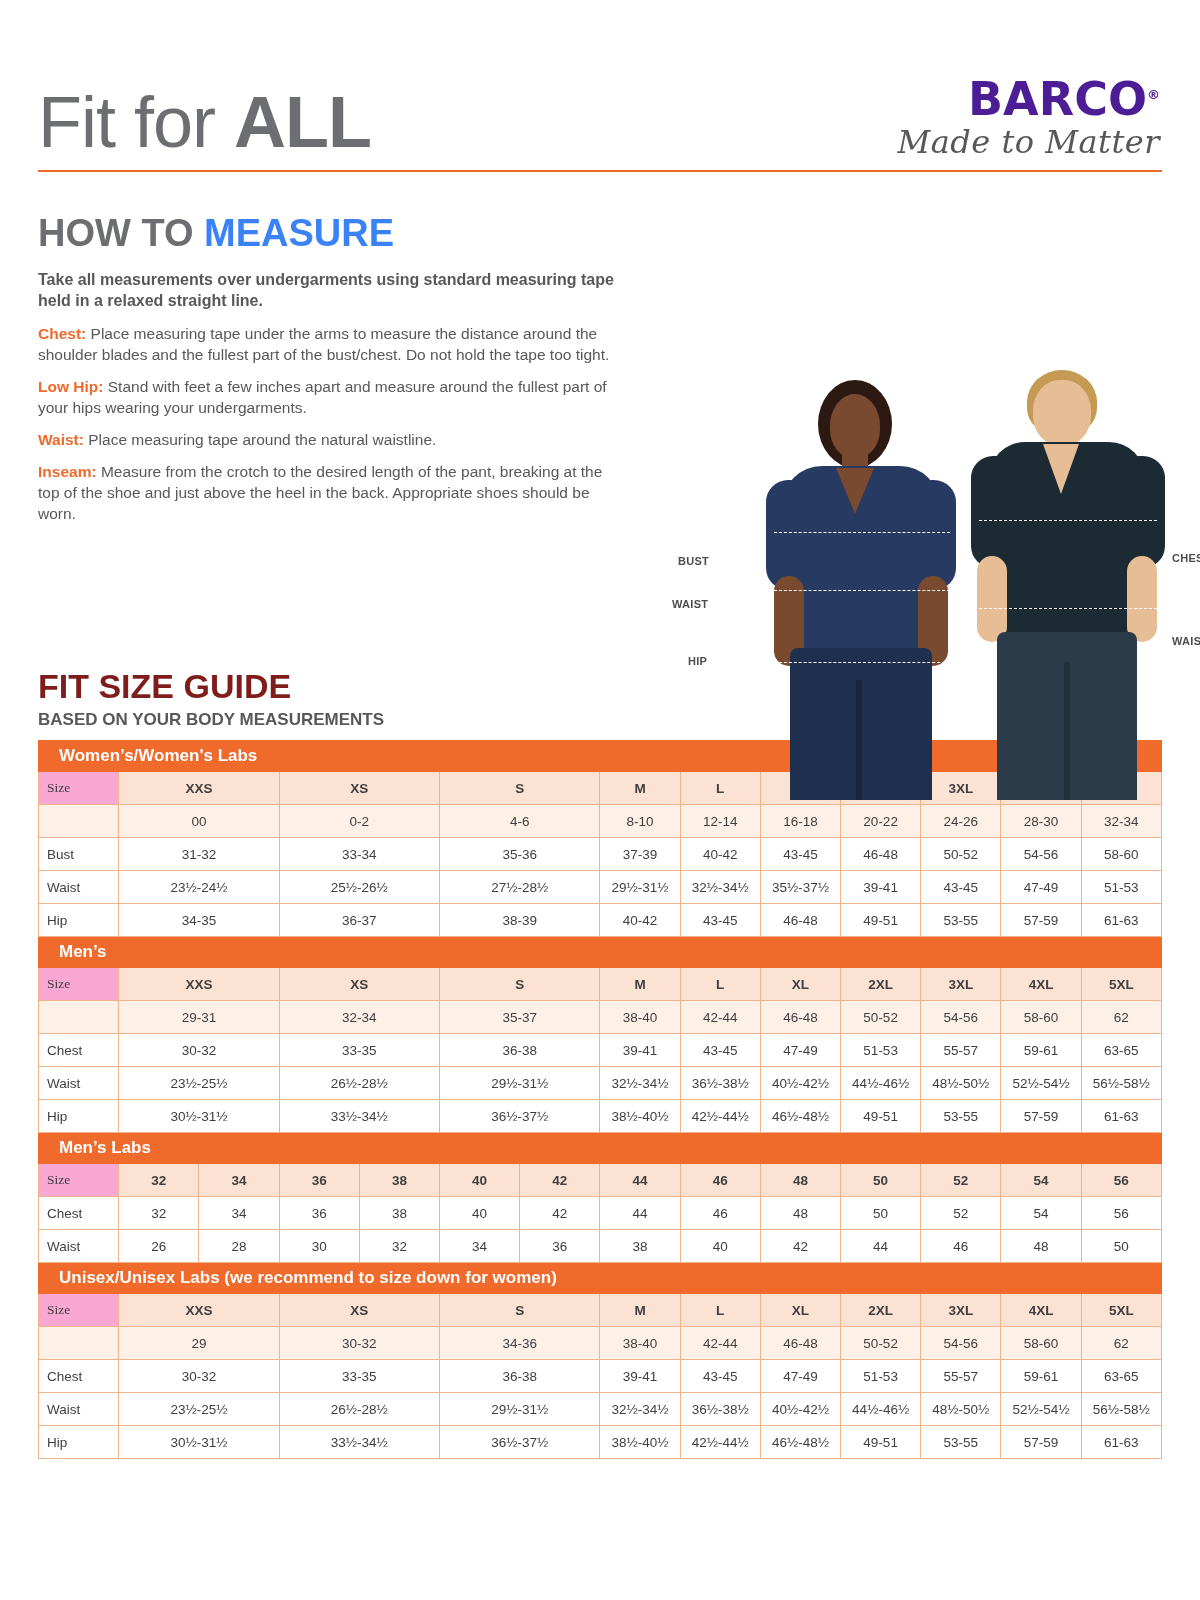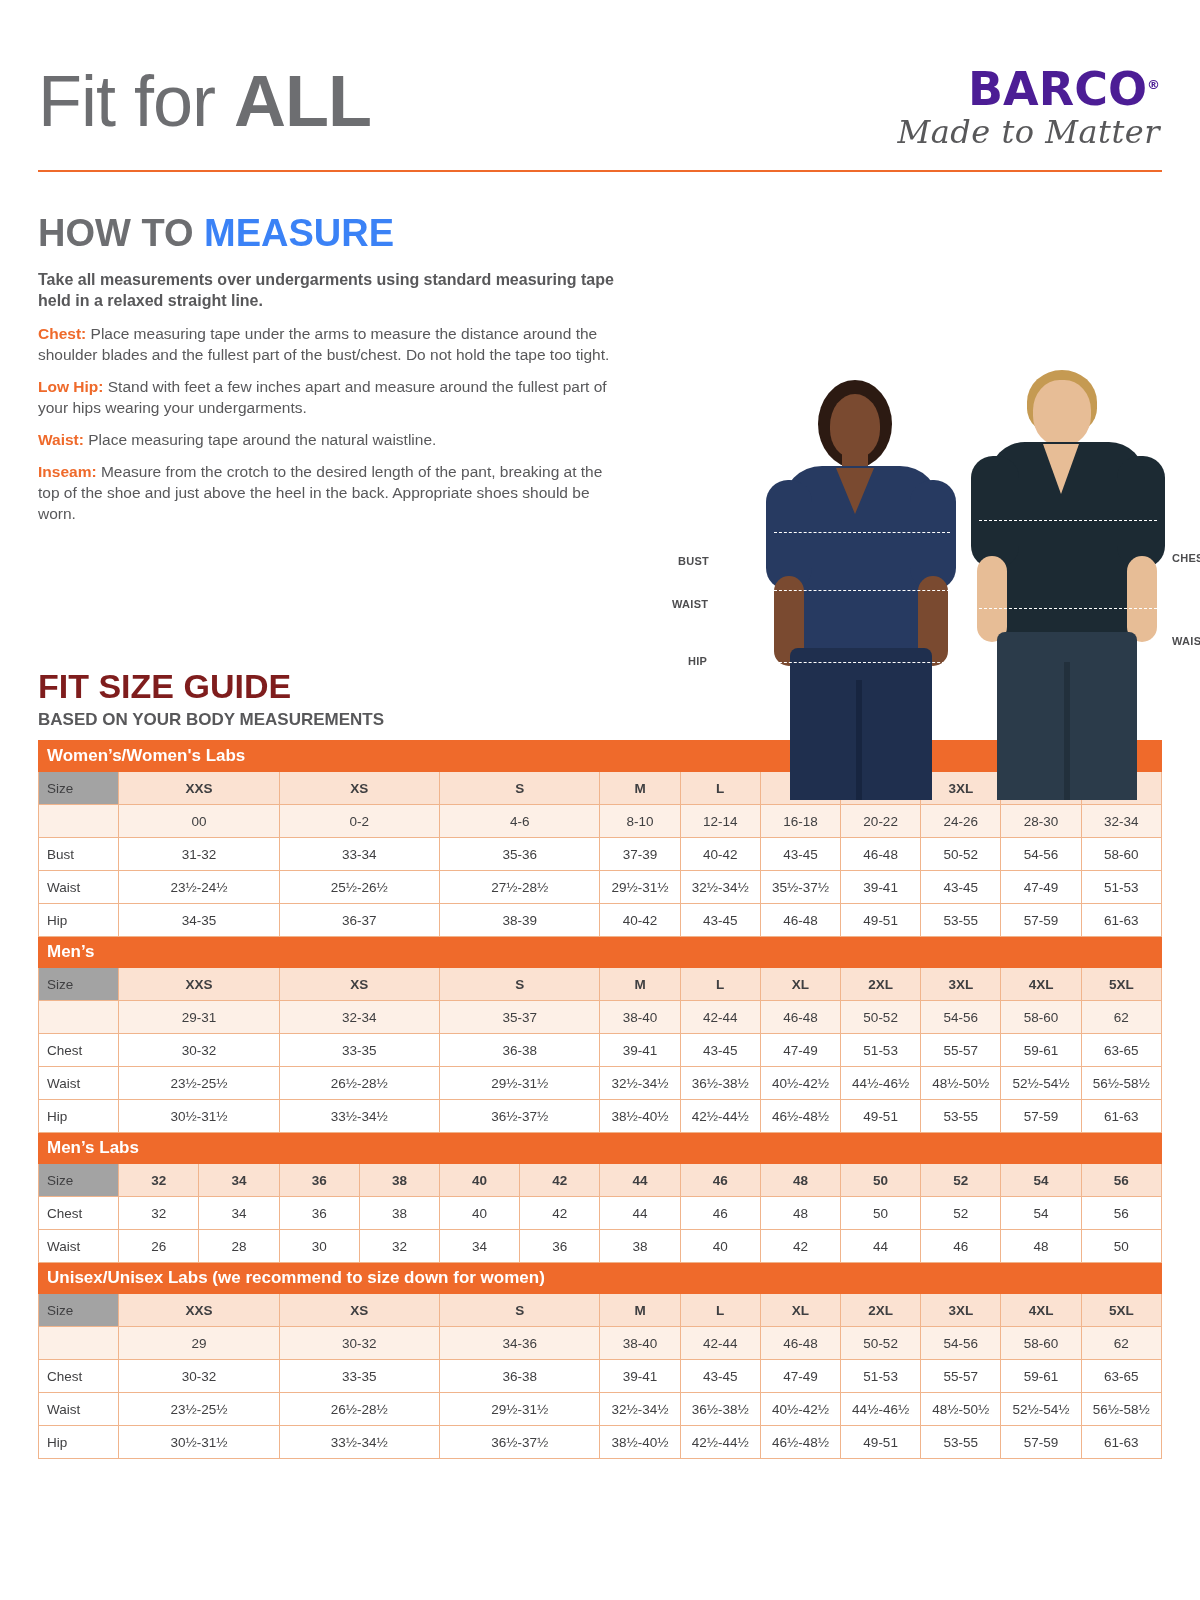--- a/index.html
+++ b/index.html
@@ -21,21 +21,21 @@
     height: 1600px;
     box-sizing: border-box;
     padding: 0 38px;
   }
 
   
   .header {
     position: relative;
     height: 118px;
     display: flex;
-    align-items: center;
+    align-items: flex-end;
     justify-content: space-between;
     padding-top: 42px;
   }
   .header-title {
     font-size: 72px;
     line-height: 76px;
     color: #6d6e71;
     font-weight: 400;
     letter-spacing: -1px;
   }
@@ -166,31 +166,32 @@
     text-align: left;
     padding-left: 8px;
     width: 96px;
   }
   tr.band td {
     background: #ef6a2b;
     color: #ffffff;
     font-weight: 700;
     font-size: 17px;
     text-align: left;
-    padding-left: 8px;
+    padding-left: 20px;
     height: 30px;
     border: 1px solid #ef6a2b;
   }
   tr.sizerow td {
     background: #fbe2d2;
     font-weight: 700;
   }
   tr.sizerow td.rowlabel {
     font-weight: 400;
-    background: #a3a3a3;
+    background: #f9a8d4;
+    font-family: Liberation Serif, serif;
   }
   tr.numrow td {
     background: #fdf0e7;
   }
   tr.datarow td {
     background: #ffffff;
   }
   tr.datarow td.rowlabel {
     background: #ffffff;
   }

